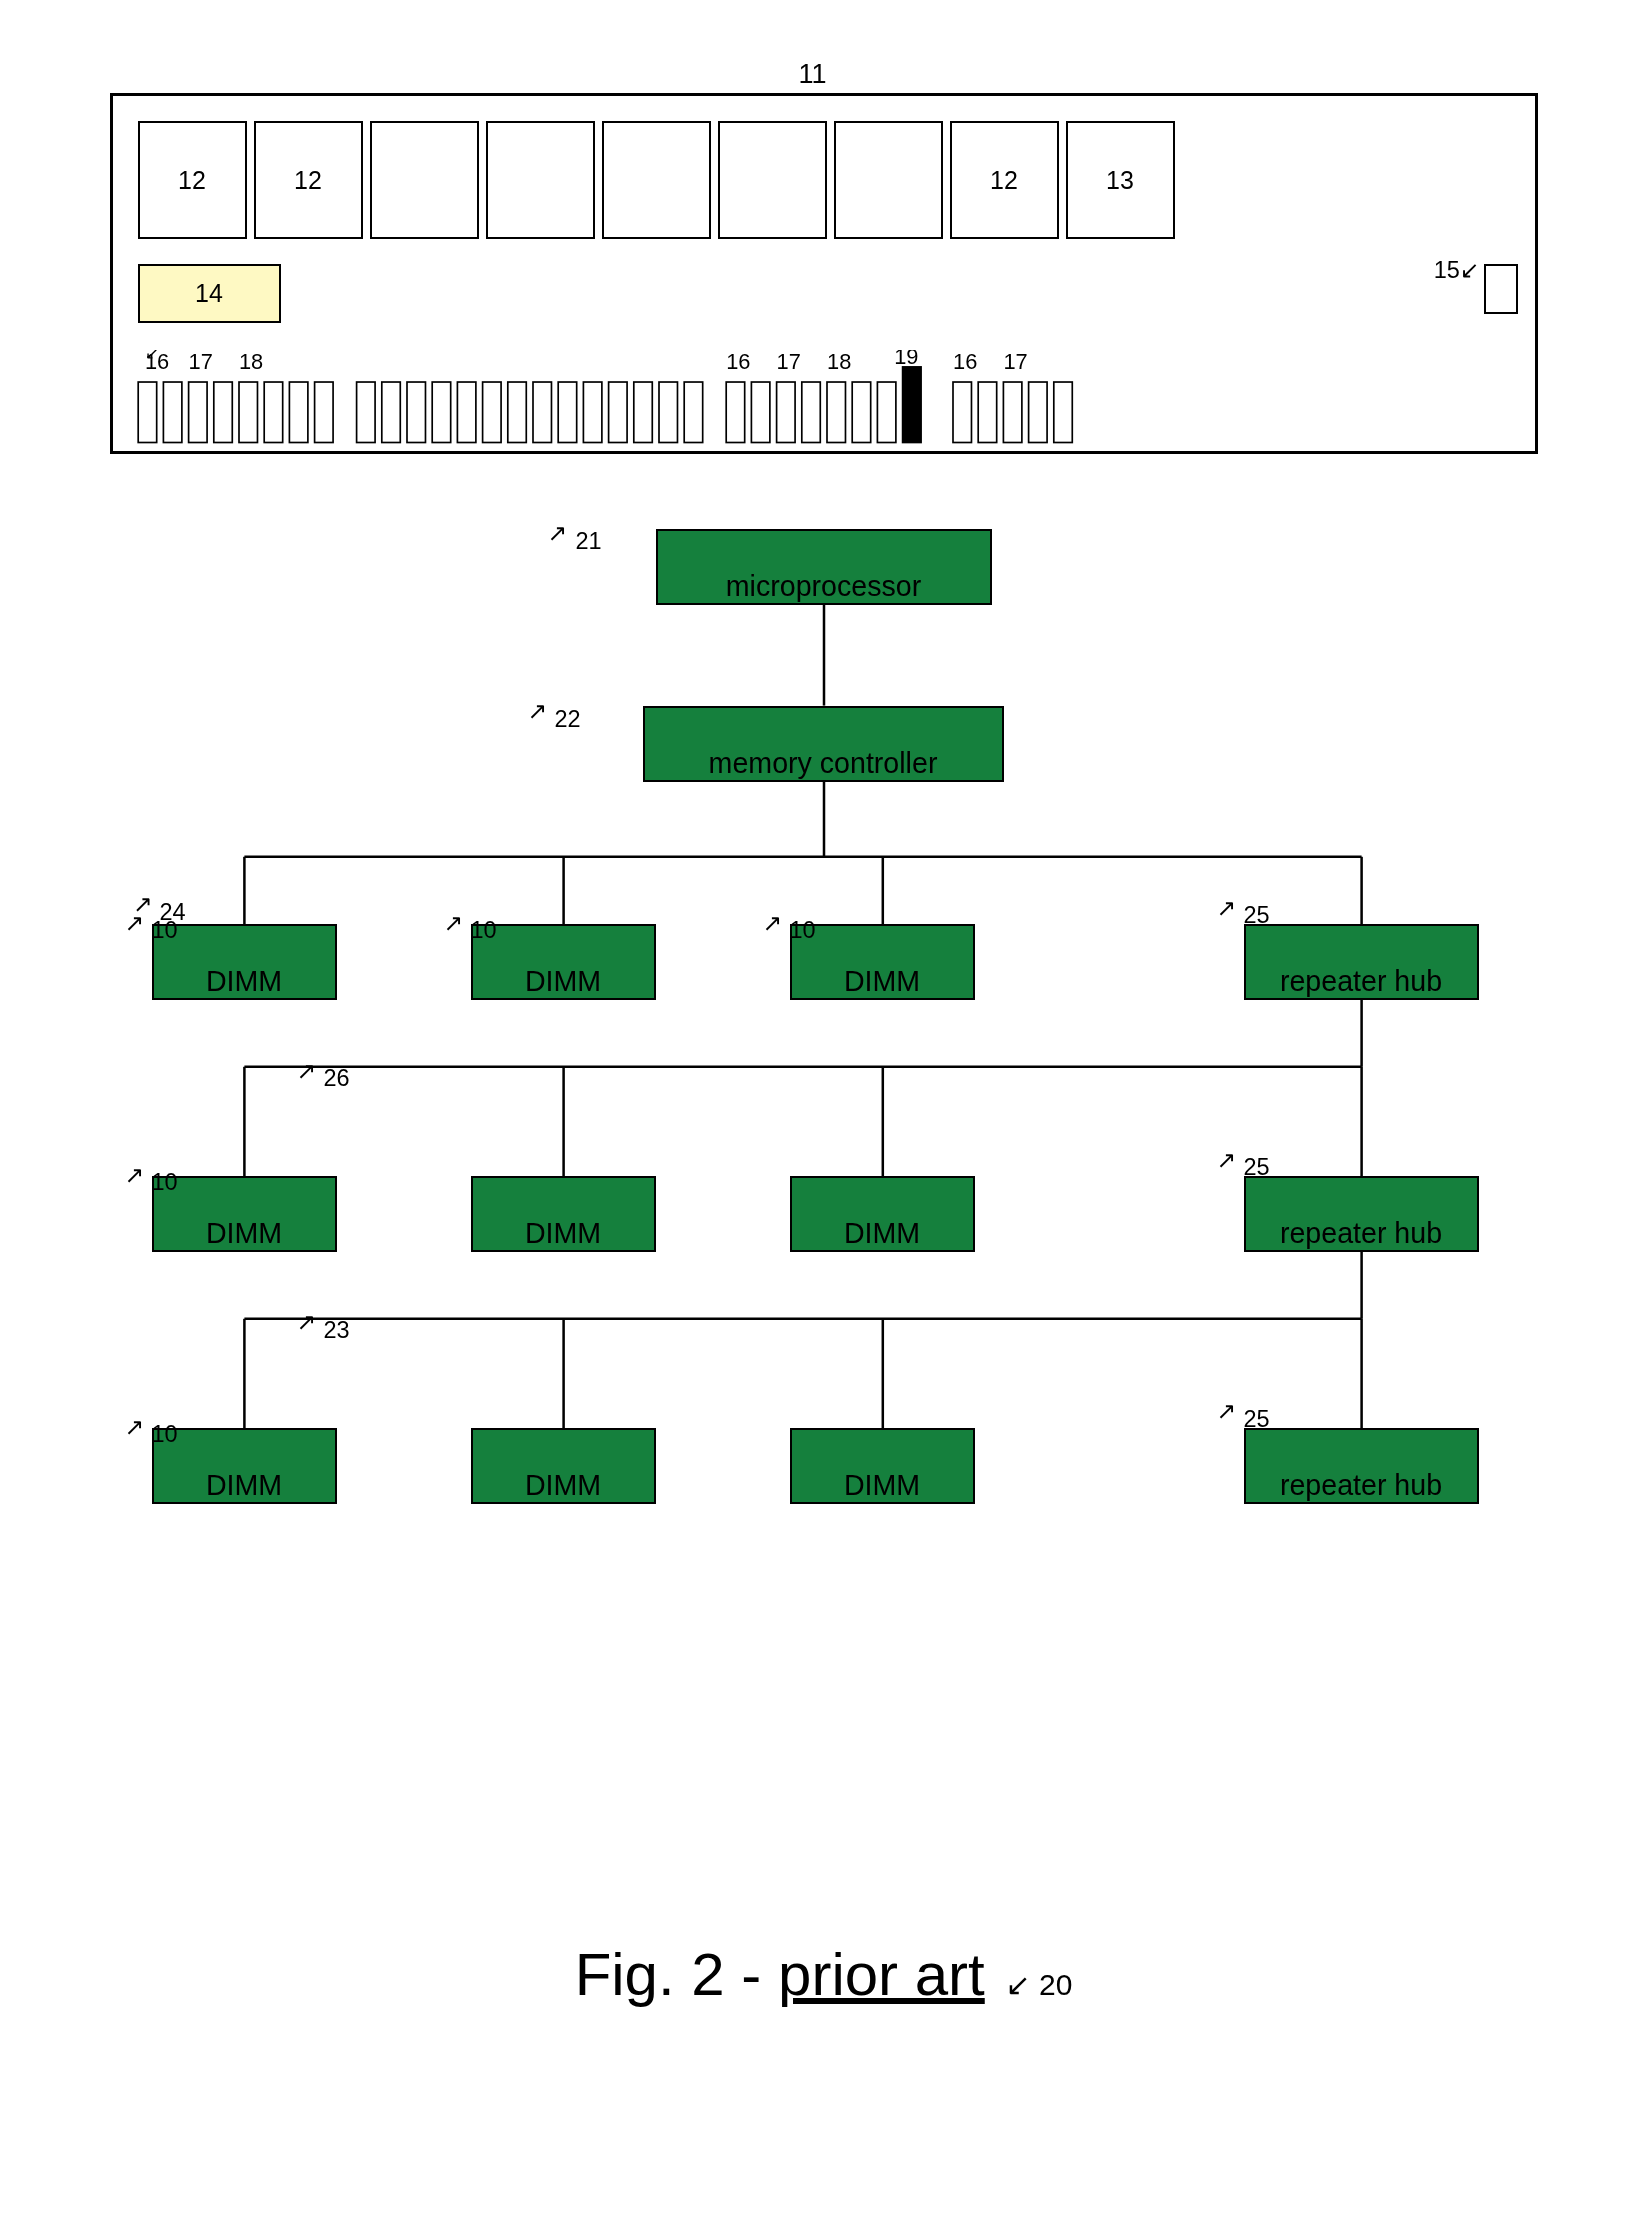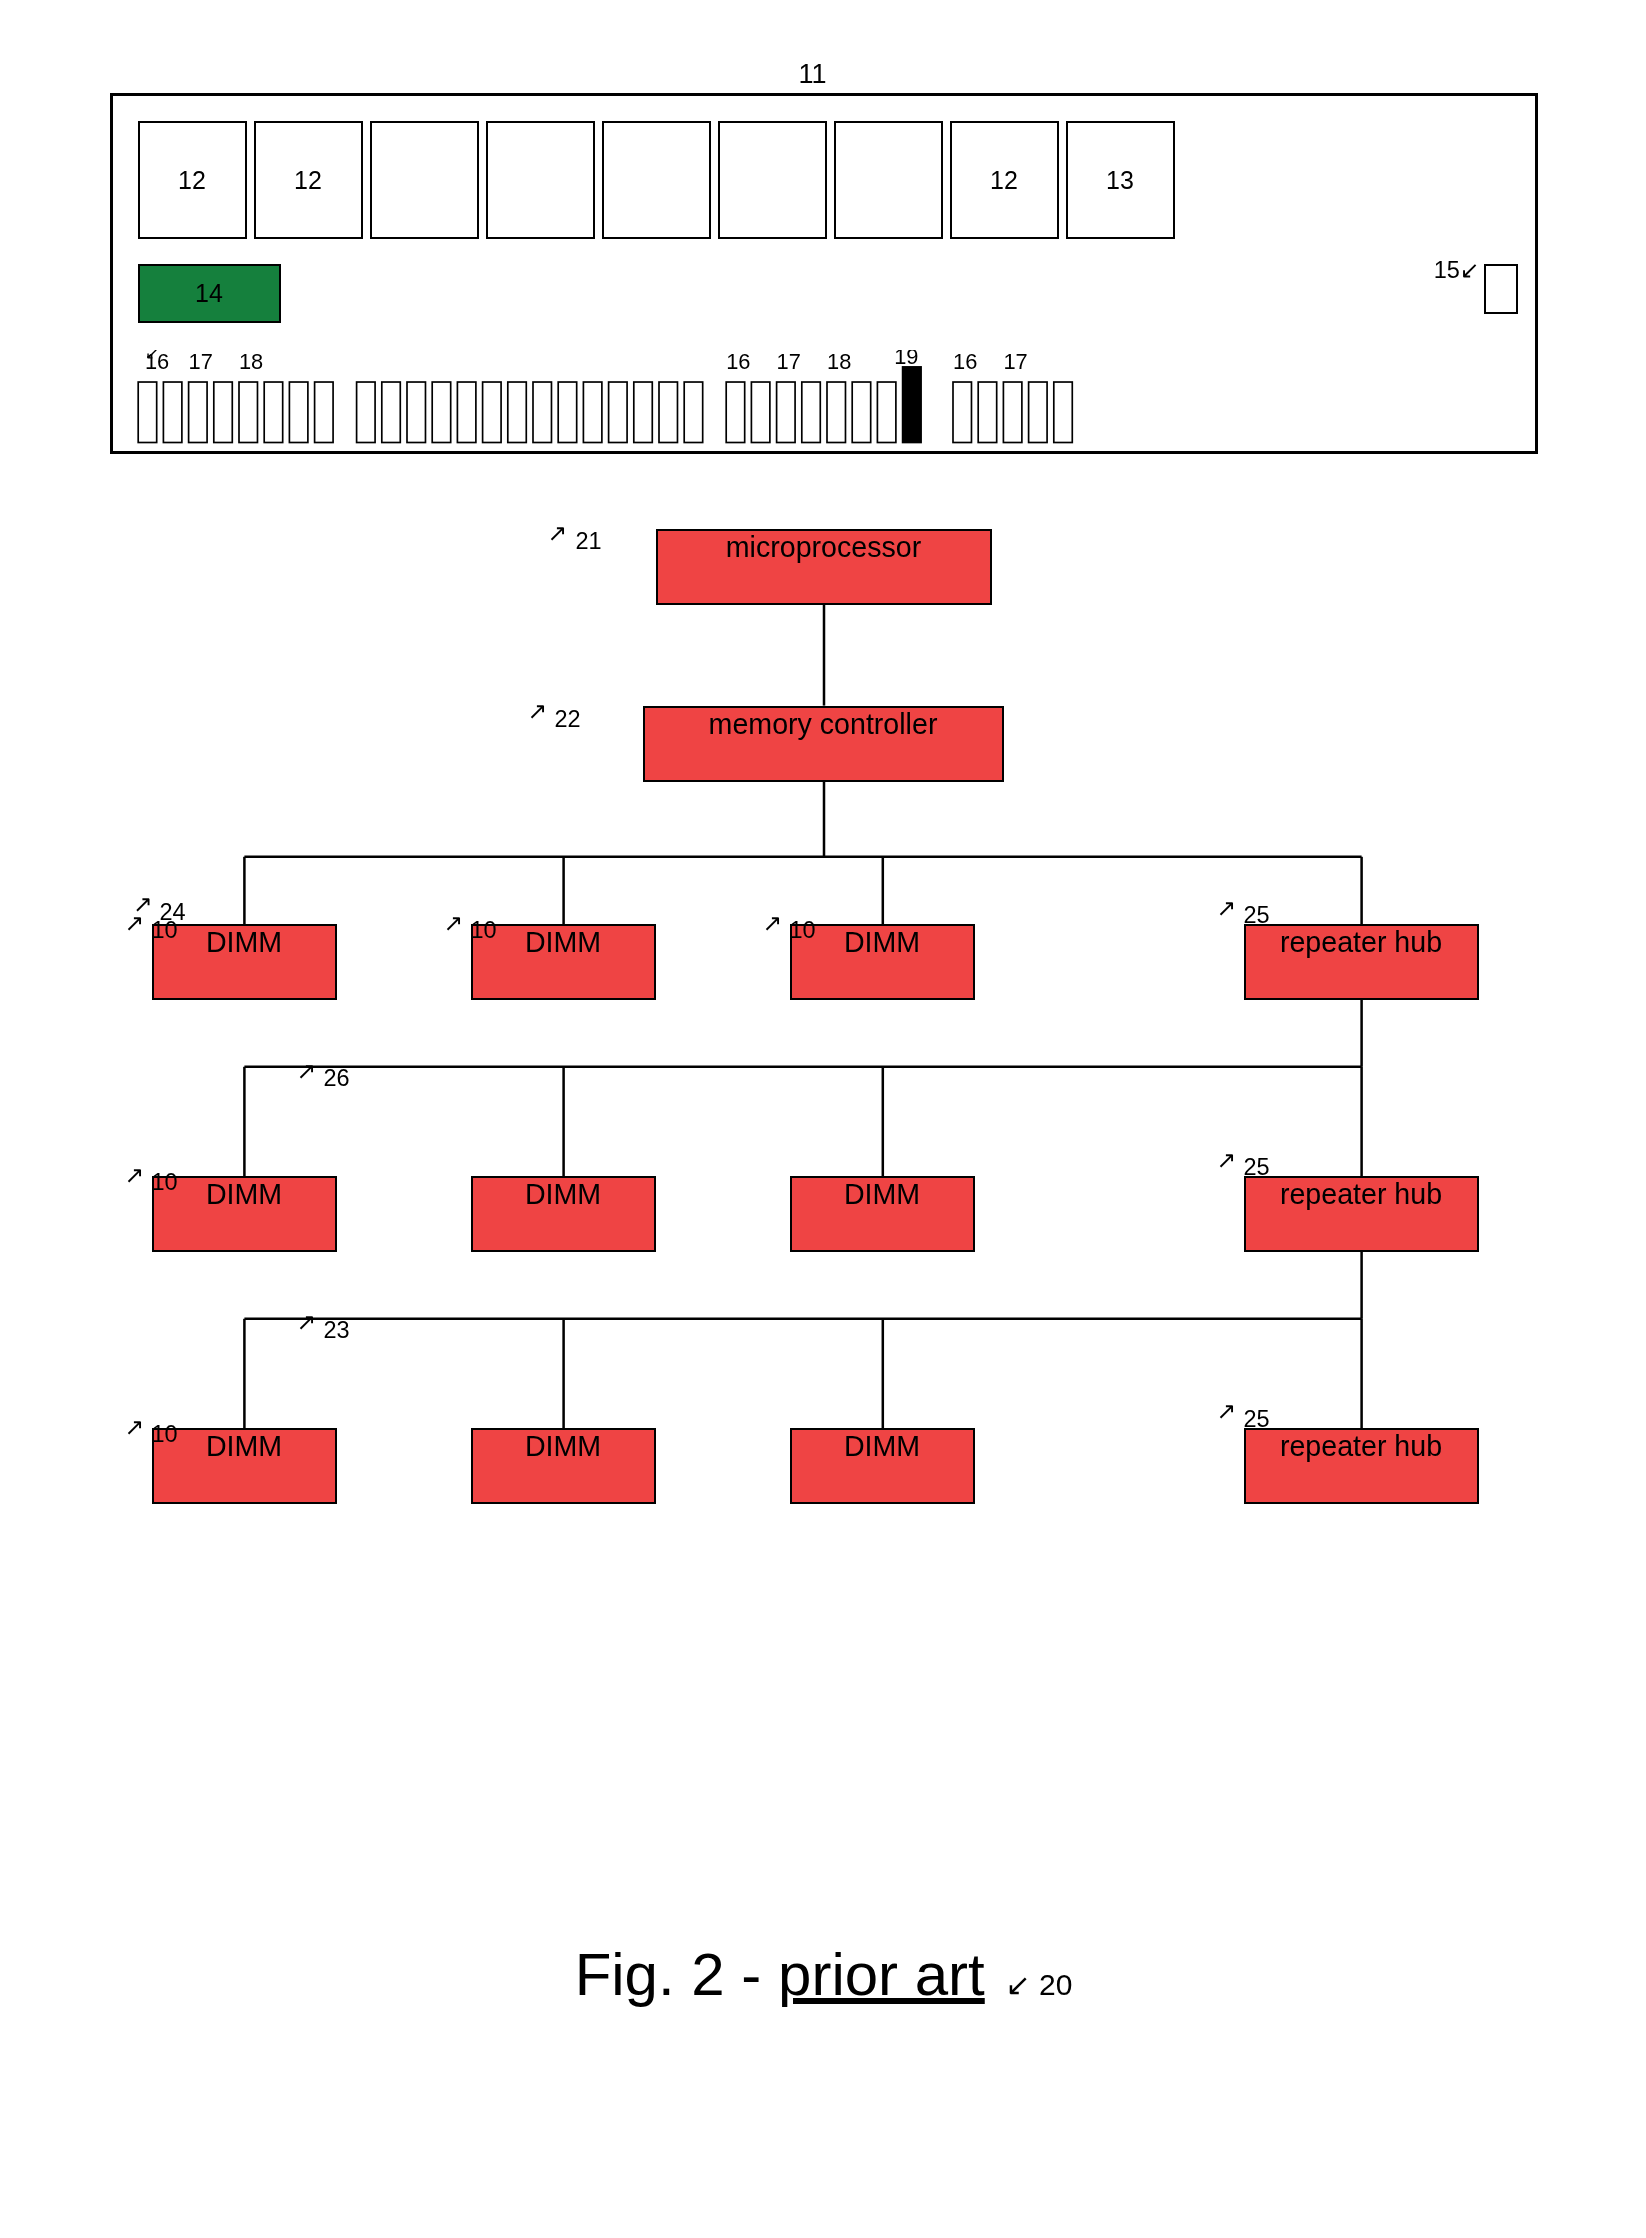--- a/index.html
+++ b/index.html
@@ -69,21 +69,21 @@
       position: relative;
     }
 
     .chip-14 {
       position: absolute;
       top: 168px;
       left: 25px;
       width: 143px;
       height: 59px;
       border: 2.5px solid #000;
-      background: #15803d;
+      background: #fef9c3;
       display: flex;
       align-items: center;
       justify-content: center;
       font-size: 25px;
     }
 
     .chip-15 {
       position: absolute;
       top: 168px;
       right: 17px;
@@ -110,23 +110,23 @@
     .fig2-diagram {
       position: relative;
       width: 1428px;
       height: 1428px;
     }
 
     
     .box {
       position: absolute;
       border: 2.5px solid #000;
-      background: #ef4444;
+      background: #15803d;
       display: flex;
-      align-items: flex-start;
+      align-items: flex-end;
       justify-content: center;
       font-size: 28.6px;
       font-family: Arial, sans-serif;
     }
 
     .box-microprocessor {
       width: 336px;
       height: 76px;
       left: 546px;
       top: 25px;

